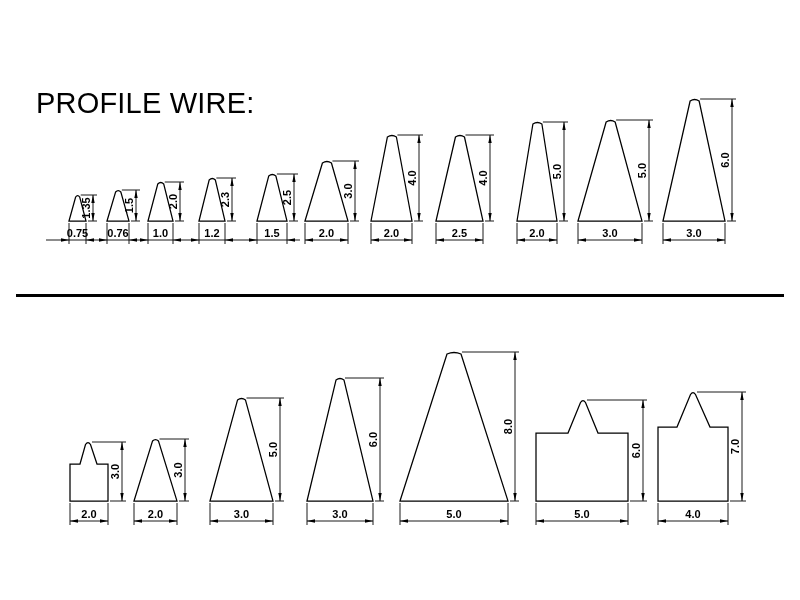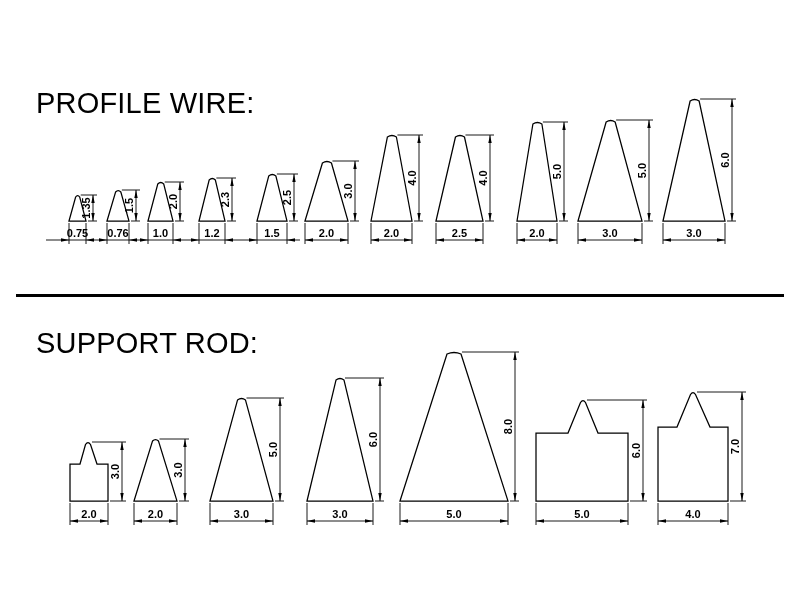--- a/index.html
+++ b/index.html
@@ -13,21 +13,20 @@
   .divider{position:absolute;left:16px;top:294px;width:768px;height:3px;background:#000;}
   svg{position:absolute;left:0;top:0;}
   text{font-family:"Liberation Sans", sans-serif;font-size:11px;font-weight:700;fill:#000;}
 </style>
 </head>
 <body>
 
 <div class="canvas">
   <div class="title title-top">PROFILE WIRE:</div>
   <div class="divider"></div>
-  <div class="title title-bottom">SUPPORT ROD:</div>
   <svg id="drawing" width="800" height="600" viewBox="0 0 800 600">
       <g>
         <line x1="46" y1="240" x2="300" y2="240" stroke="#000000" stroke-width="0.9"></line>
         <g>
           <path d="M69,221 L75.63,197 Q77.67,194 79.71000000000001,197 L86,221 Z" fill="none" stroke="#000000" stroke-width="1.25"></path>
           <line x1="80.71000000000001" y1="195" x2="97" y2="195" stroke="#000000" stroke-width="0.9"></line>
           <line x1="88" y1="221" x2="97" y2="221" stroke="#000000" stroke-width="0.9"></line>
           <line x1="93" y1="195" x2="93" y2="221" stroke="#000000" stroke-width="0.9"></line>
           <polygon points="93,195 91.3,203 94.7,203" fill="#000000"></polygon>
           <polygon points="93,221 91.3,213 94.7,213" fill="#000000"></polygon>

